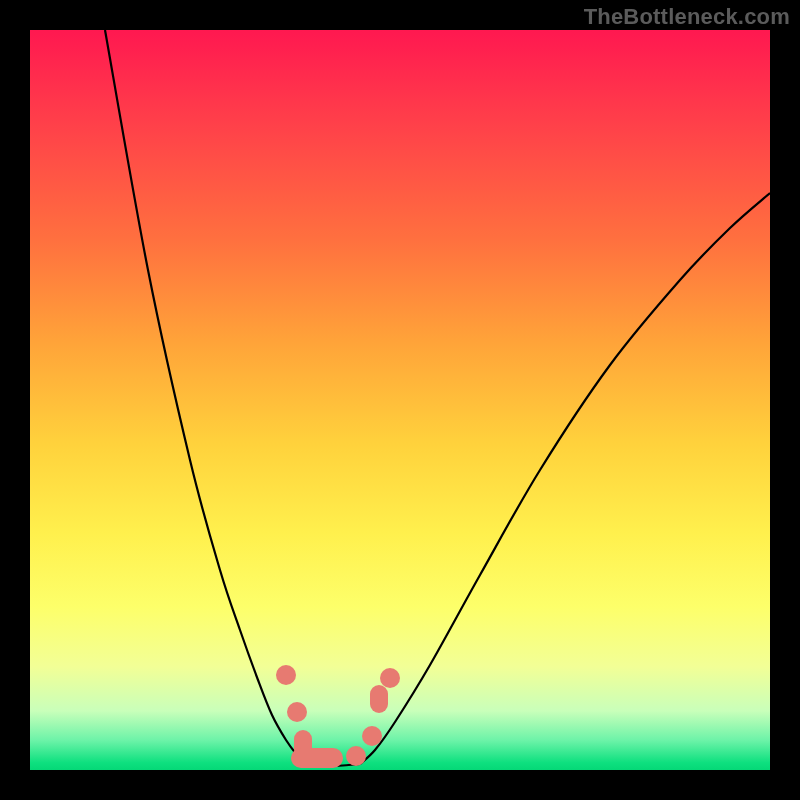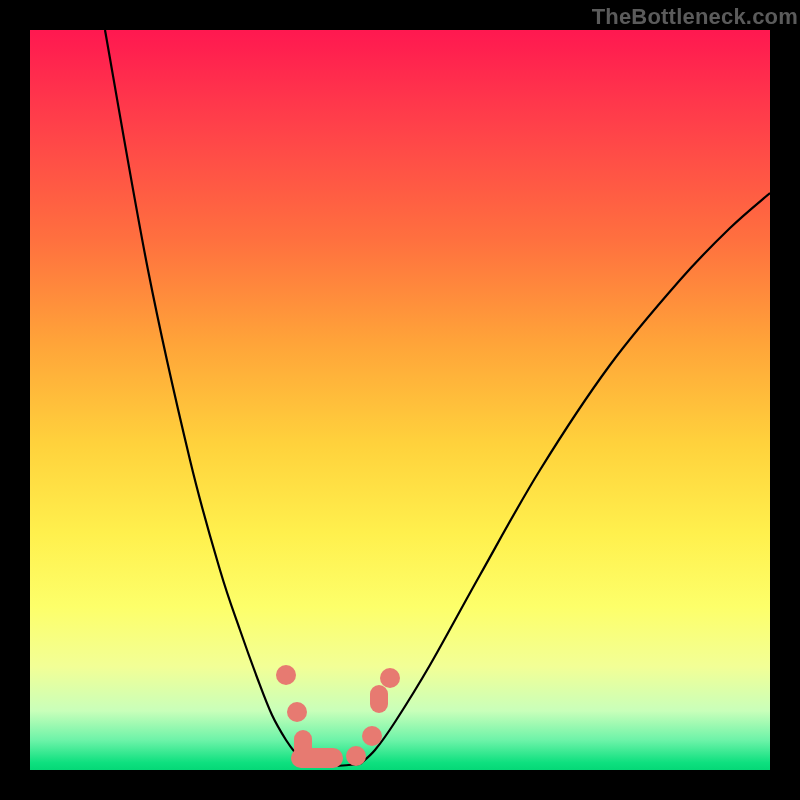--- a/index.html
+++ b/index.html
@@ -36,21 +36,21 @@
       #f2ff96 86%,
       #c9ffba 92%,
       #6cf3a8 96%,
       #0ee07f 99%,
       #05d877 100%
     );
   }
   .watermark {
     position: absolute;
     top: 4px;
-    right: 2px;
+    right: 10px;
     font-family: Arial, Helvetica, sans-serif;
     font-size: 22px;
     font-weight: 600;
     color: #5b5b5b;
     letter-spacing: 0.2px;
   }
   svg.curves {
     position: absolute;
     left: 0;
     top: 0;

